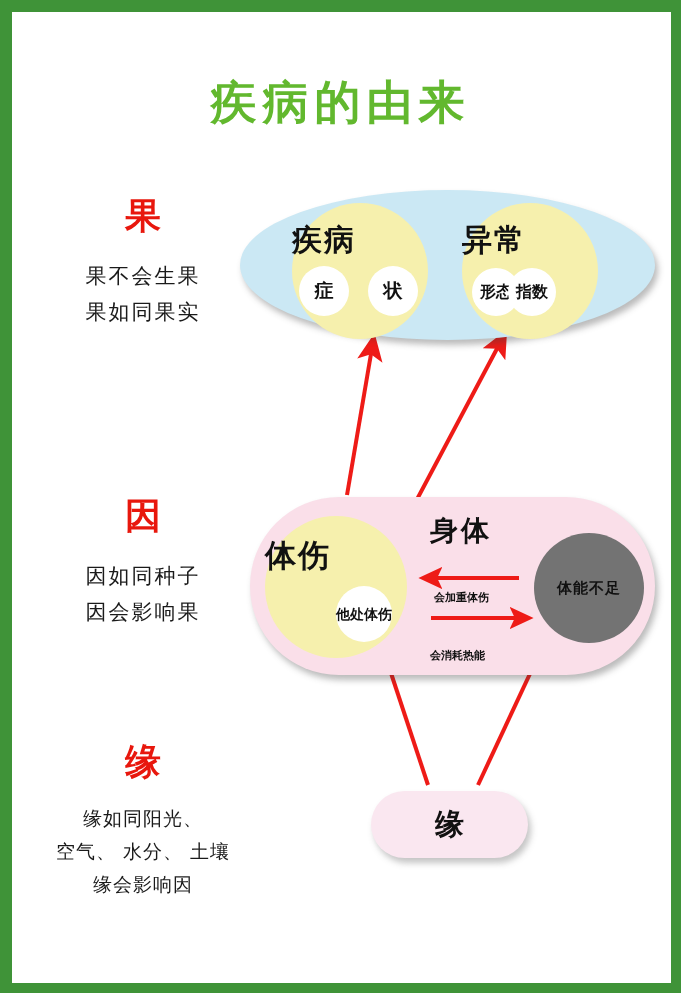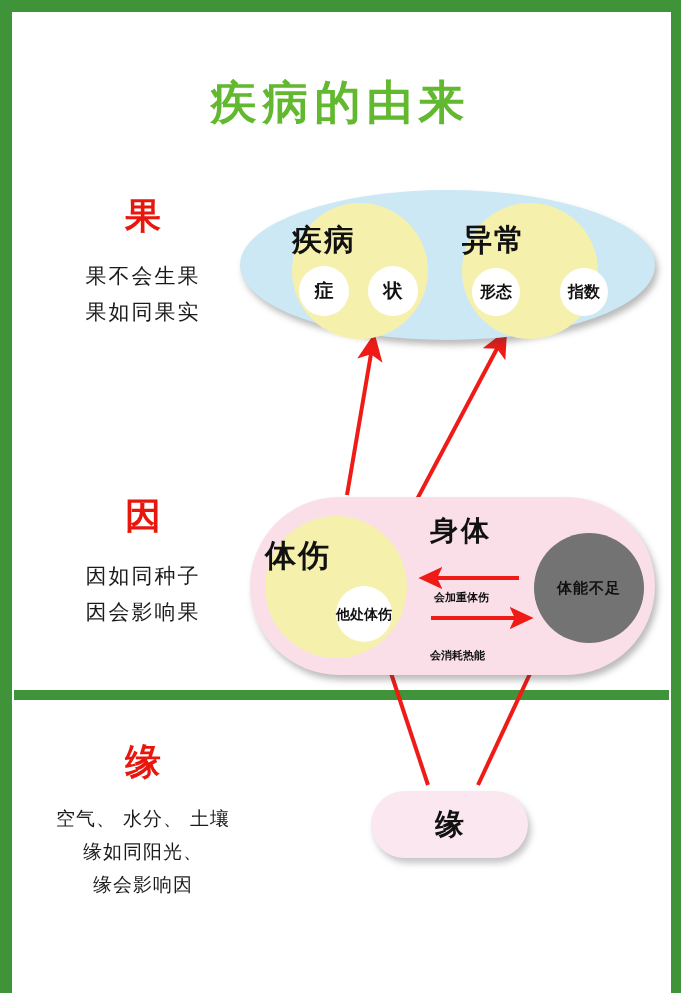--- a/index.html
+++ b/index.html
@@ -1,18 +1,18 @@
 <!DOCTYPE html>
 <html><head>
 <meta charset="utf-8">
 <style>
   html,body{margin:0;padding:0;background:#ffffff;}
   body{width:681px;height:993px;overflow:hidden;font-family:"DejaVu Sans","Liberation Sans",sans-serif;}
 
-  .poster{position:relative;width:681px;height:700px;background:#ffffff;box-sizing:border-box;text-decoration:underline;}
+  .poster{position:relative;width:681px;height:993px;background:#ffffff;box-sizing:border-box;text-decoration:underline;}
 
   
   .frame-top,.frame-bottom,.frame-left,.frame-right{position:absolute;background:#3f9338;}
   .frame-top{left:0;top:0;width:681px;height:12px;}
   .frame-left{left:0;top:0;width:12px;height:993px;}
   .frame-right{right:0;top:0;width:10px;height:993px;}
   .frame-bottom{left:0;bottom:0;width:681px;height:10px;}
   .frame-inner-line{position:absolute;left:12px;top:12px;width:659px;height:971px;border:2px solid #ffffff;box-sizing:border-box;}
 
   
@@ -45,21 +45,21 @@
 
   .ylabel{position:absolute;width:100%;top:17px;
     font-family:"DejaVu Serif","Liberation Serif",serif;font-size:30px;font-weight:bold;color:#111;letter-spacing:2px;}
 
   .circle-w{position:absolute;background:#ffffff;border-radius:50%;display:flex;align-items:center;justify-content:center;
     font-family:"DejaVu Serif","Liberation Serif",serif;font-weight:bold;color:#111;text-align:center;line-height:1.05;}
 
   #w-zheng{left:299px;top:266px;width:50px;height:50px;font-size:19px;}
   #w-zhuang{left:368px;top:266px;width:50px;height:50px;font-size:19px;}
   #w-xingtai{left:472px;top:268px;width:48px;height:48px;font-size:16px;}
-  #w-zhishu{left:560px;top:268px;width:48px;height:48px;font-size:16px;text-align:center;}
+  #w-zhishu{left:508px;top:268px;width:48px;height:48px;font-size:16px;text-align:center;}
 
   
   .rect-body{position:absolute;left:250px;top:497px;width:405px;height:178px;
     background:#fadfe9;border-radius:89px;box-shadow:3px 5px 6px rgba(60,60,60,.35);}
   #lbl-shenti{position:absolute;left:430px;top:512px;
     font-family:"DejaVu Serif","Liberation Serif",serif;font-size:28px;font-weight:bold;color:#111;letter-spacing:3px;}
 
   #circ-tishang{left:265px;top:516px;width:142px;height:142px;}
   #circ-tishang .ylabel{top:19px;font-size:31px;}
 
@@ -106,22 +106,22 @@
   <div class="colgroup" id="grp-yin">
     <div class="big-char">因</div>
     <div style="height:22px"></div>
     <div class="line">因如同种子</div>
     <div class="line">因会影响果</div>
   </div>
 
   <div class="colgroup" id="grp-yuan">
     <div class="big-char">缘</div>
     <div style="height:20px"></div>
+    <div class="line">缘如同阳光、</div>
     <div class="line">空气、 水分、 土壤</div>
-    <div class="line">缘如同阳光、</div>
     <div class="line">缘会影响因</div>
   </div>
 
   <div class="diagram">
 
     <svg class="svg-layer" width="681" height="993">
       <defs>
         <marker id="ah" markerWidth="7" markerHeight="7" refX="3.2" refY="3.2" orient="auto">
           <path d="M0,0 L7,3.2 L0,6.4 L1.6,3.2 Z" fill="#ee1b17"></path>
         </marker>

